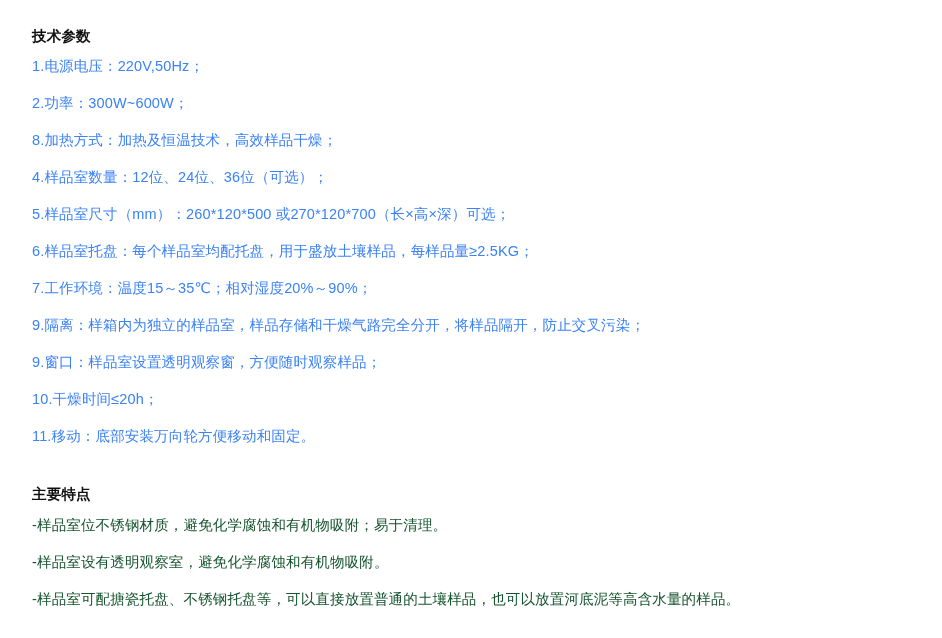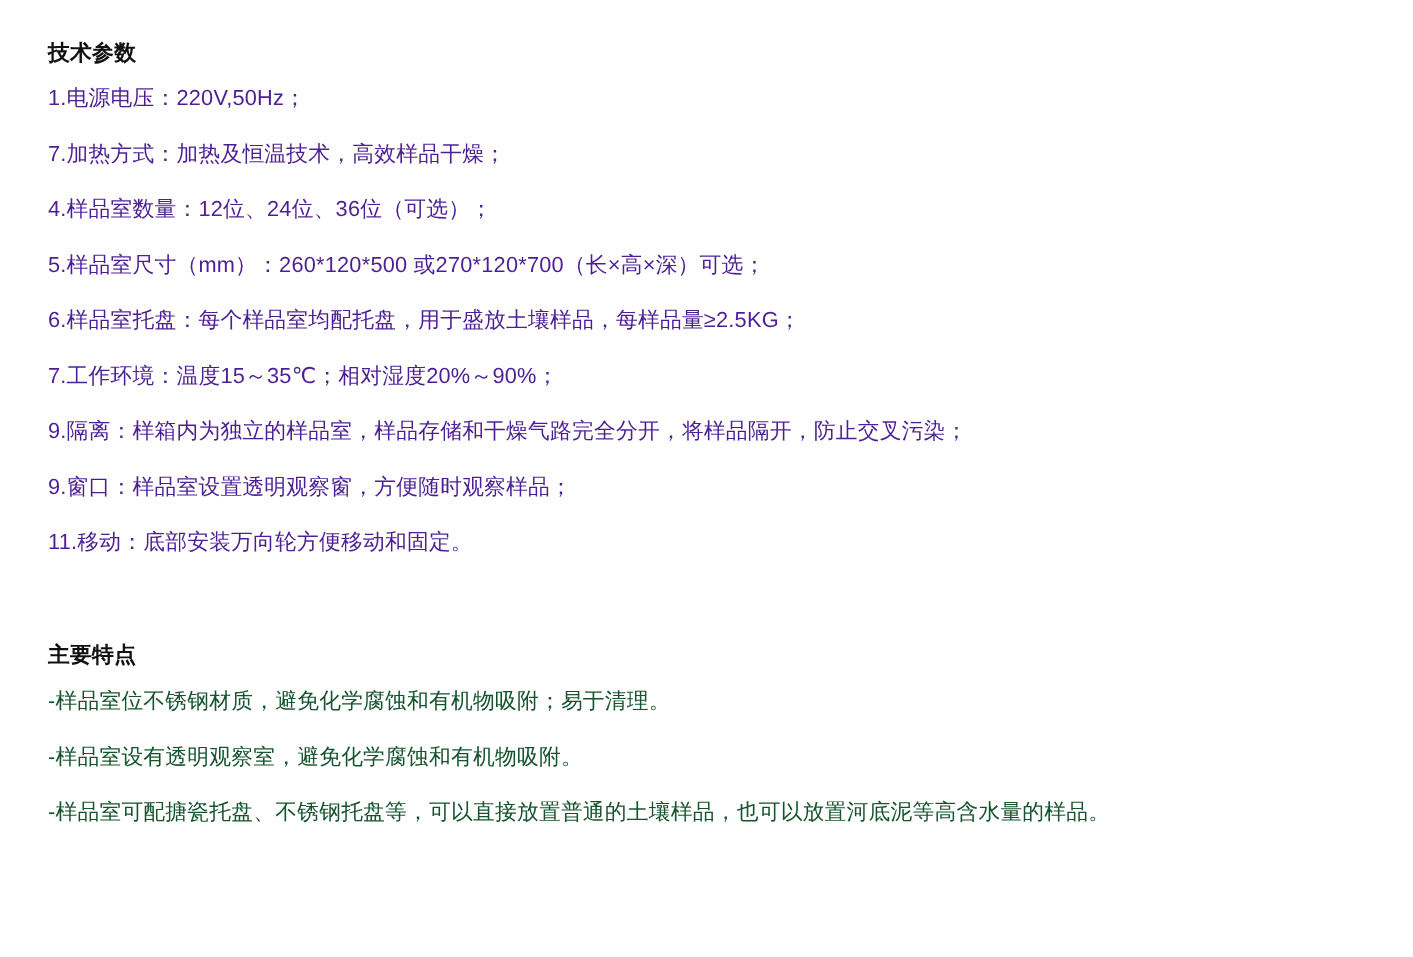--- a/index.html
+++ b/index.html
@@ -30,21 +30,21 @@
     letter-spacing: 0.2px;
   }
   .spec-list {
     list-style: none;
     margin: 0;
     padding: 0;
   }
   .spec-list li {
     font-size: 14.5px;
     line-height: 1.55;
-    color: #4c1d95;
+    color: #3b82f6;
     margin: 0 0 14.5px 2px;
     white-space: nowrap;
     letter-spacing: 0.15px;
   }
   .gap-block {
     height: 22px;
   }
   .feature-list {
     list-style: none;
     margin: 0;
@@ -56,40 +56,42 @@
     color: #14532d;
     margin: 0 0 14.5px 2px;
     white-space: nowrap;
     letter-spacing: 0.15px;
   }
   .features-title {
     font-size: 14.5px;
     font-weight: bold;
     color: #111111;
     line-height: 1.4;
-    margin: 17px 0 10px 2px;
+    margin: 0 0 10px 2px;
     letter-spacing: 0.2px;
   }
 </style>
 </head>
 <body>
 
 <div class="page">
 
   <div class="section-title">技术参数</div>
 
   <ul class="spec-list">
     <li>1.电源电压：220V,50Hz；</li>
-    <li>7.加热方式：加热及恒温技术，高效样品干燥；</li>
+    <li>2.功率：300W~600W；</li>
+    <li>8.加热方式：加热及恒温技术，高效样品干燥；</li>
     <li>4.样品室数量：12位、24位、36位（可选）；</li>
     <li>5.样品室尺寸（mm）：260*120*500 或270*120*700（长×高×深）可选；</li>
     <li>6.样品室托盘：每个样品室均配托盘，用于盛放土壤样品，每样品量≥2.5KG；</li>
     <li>7.工作环境：温度15～35℃；相对湿度20%～90%；</li>
     <li>9.隔离：样箱内为独立的样品室，样品存储和干燥气路完全分开，将样品隔开，防止交叉污染；</li>
     <li>9.窗口：样品室设置透明观察窗，方便随时观察样品；</li>
+    <li>10.干燥时间≤20h；</li>
     <li>11.移动：底部安装万向轮方便移动和固定。</li>
   </ul>
 
   <div class="gap-block"></div>
 
   <div class="features-title">主要特点</div>
 
   <ul class="feature-list">
     <li>-样品室位不锈钢材质，避免化学腐蚀和有机物吸附；易于清理。</li>
     <li>-样品室设有透明观察室，避免化学腐蚀和有机物吸附。</li>

